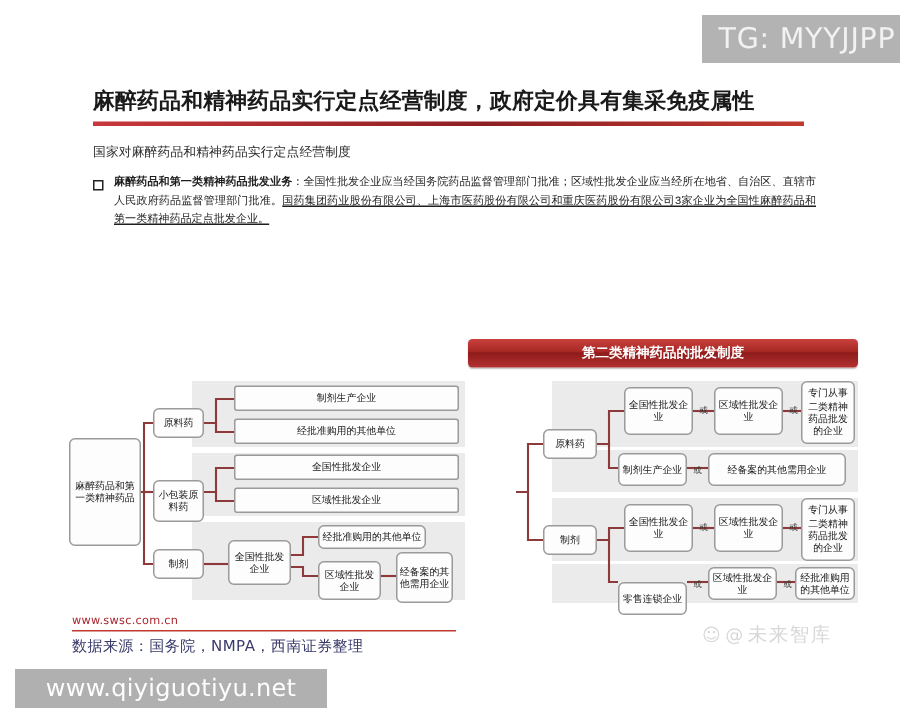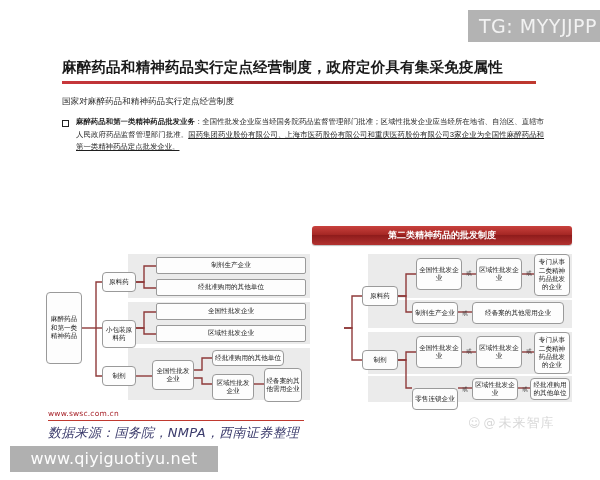--- a/index.html
+++ b/index.html
@@ -94,21 +94,21 @@
 
   .src-rule{
     position:absolute;left:48px;top:420px;width:256px;height:1px;background:#c0392f;
   }
   .src-url{
     position:absolute;left:48px;top:409px;
     color:#a8242b;font-size:7.5px;letter-spacing:.2px;
   }
   .src-note{
     position:absolute;left:48px;top:424px;
-    color:#3a3a6b;font-size:13px;font-style:italic;letter-spacing:.3px;
+    color:#3a3a6b;font-size:10px;letter-spacing:.3px;
   }
 </style>
 </head>
 <body>
 
 <div class="page">
 
   <div class="wm-tg">TG: MYYJJPP</div>
   <div class="wm-url">www.qiyiguotiyu.net</div>
   <div class="wm-ku">
@@ -150,21 +150,21 @@
         <path d="M94,30 L104,30 L104,36 L116,36"></path>
         <path d="M94,76 L104,76 L104,60 L116,60"></path>
         <path d="M94,76 L104,76 L104,82 L116,82"></path>
         <path d="M94,124 L112,124"></path>
         <path d="M152,118 L162,118 L162,106 L172,106"></path>
         <path d="M152,126 L162,126 L162,132 L172,132"></path>
         <path d="M214,132 L224,132"></path>
       </g>
     </svg>
 
-    <div class="node rnd" style="left:6px;top:40px;width:36px;height:72px;">麻醉药品和第一类精神药品</div>
+    <div class="node rnd" style="left:6px;top:40px;width:48px;height:72px;">麻醉药品和第一类精神药品</div>
 
     <div class="node rnd" style="left:62px;top:20px;width:34px;height:20px;">原料药</div>
     <div class="node rnd" style="left:62px;top:68px;width:34px;height:28px;">小包装原料药</div>
     <div class="node rnd" style="left:62px;top:114px;width:34px;height:20px;">制剂</div>
 
     <div class="node soft" style="left:116px;top:5px;width:150px;height:17px;">制剂生产企业</div>
     <div class="node soft" style="left:116px;top:27px;width:150px;height:17px;">经批准购用的其他单位</div>
 
     <div class="node soft" style="left:116px;top:51px;width:150px;height:17px;">全国性批发企业</div>
     <div class="node soft" style="left:116px;top:73px;width:150px;height:17px;">区域性批发企业</div>

